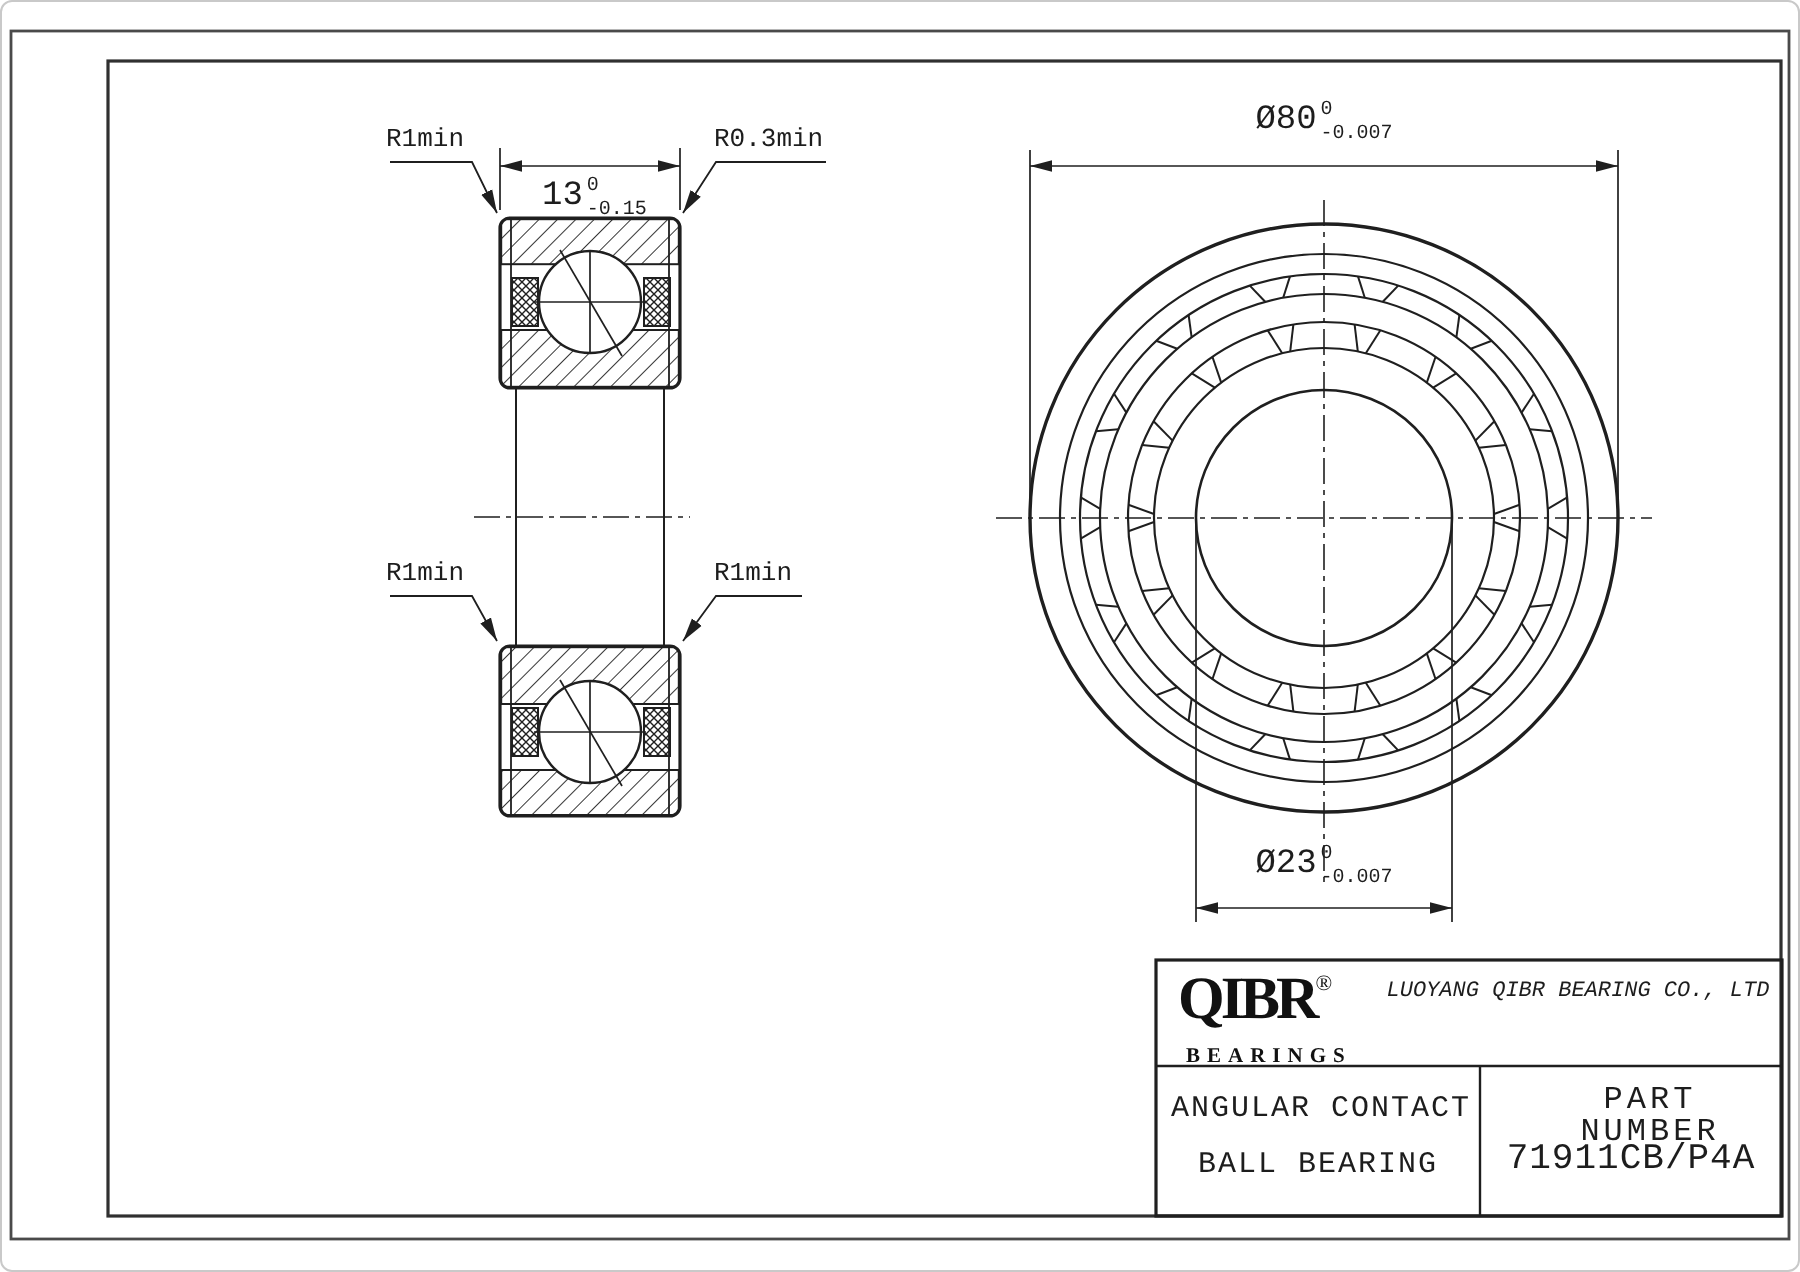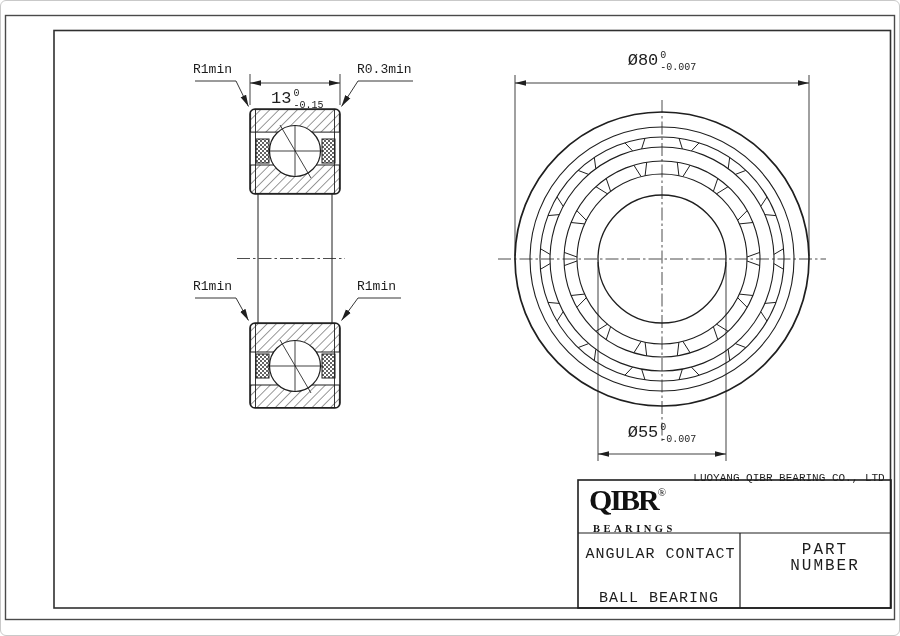--- a/index.html
+++ b/index.html
@@ -228,32 +228,33 @@
     <span class="sym">Ø</span>
       <span class="val">80</span>
     <span class="tol">
       <span>0</span>
       <span>-0.007</span>
     </span>
   </div>
 
   <div class="dim centered" style="left:661px;top:423px;">
     <span class="sym">Ø</span>
-      <span class="val">55</span>
+      <span class="val">23</span>
     <span class="tol">
       <span>0</span>
       <span>-0.007</span>
     </span>
   </div>
 
   <div class="logo-wrap">
     <div class="logo-main"><span>QIBR</span><span class="logo-reg">®</span></div>
     <div class="logo-sub">BEARINGS</div>
   </div>
 
-  <div class="tb-cell company" style="left:690px;top:472px;width:196px;">LUOYANG QIBR BEARING CO., LTD</div>
+  <div class="tb-cell company" style="left:690px;top:490px;width:196px;font-style:italic;">LUOYANG QIBR BEARING CO., LTD</div>
 
   <div class="tb-cell prod" style="left:577px;top:546px;width:165px;">ANGULAR CONTACT</div>
-  <div class="tb-cell prod" style="left:577px;top:590px;width:162px;">BALL BEARING</div>
+  <div class="tb-cell prod" style="left:577px;top:574px;width:162px;">BALL BEARING</div>
 
   <div class="tb-cell pnlabel" style="left:763px;top:541px;width:122px;font-family:Liberation Mono, monospace;">PART NUMBER</div>
+  <div class="tb-cell pnvalue" style="left:739px;top:570px;width:151px;">71911CB/P4A</div>
 
 </div>
 
 </body></html>

